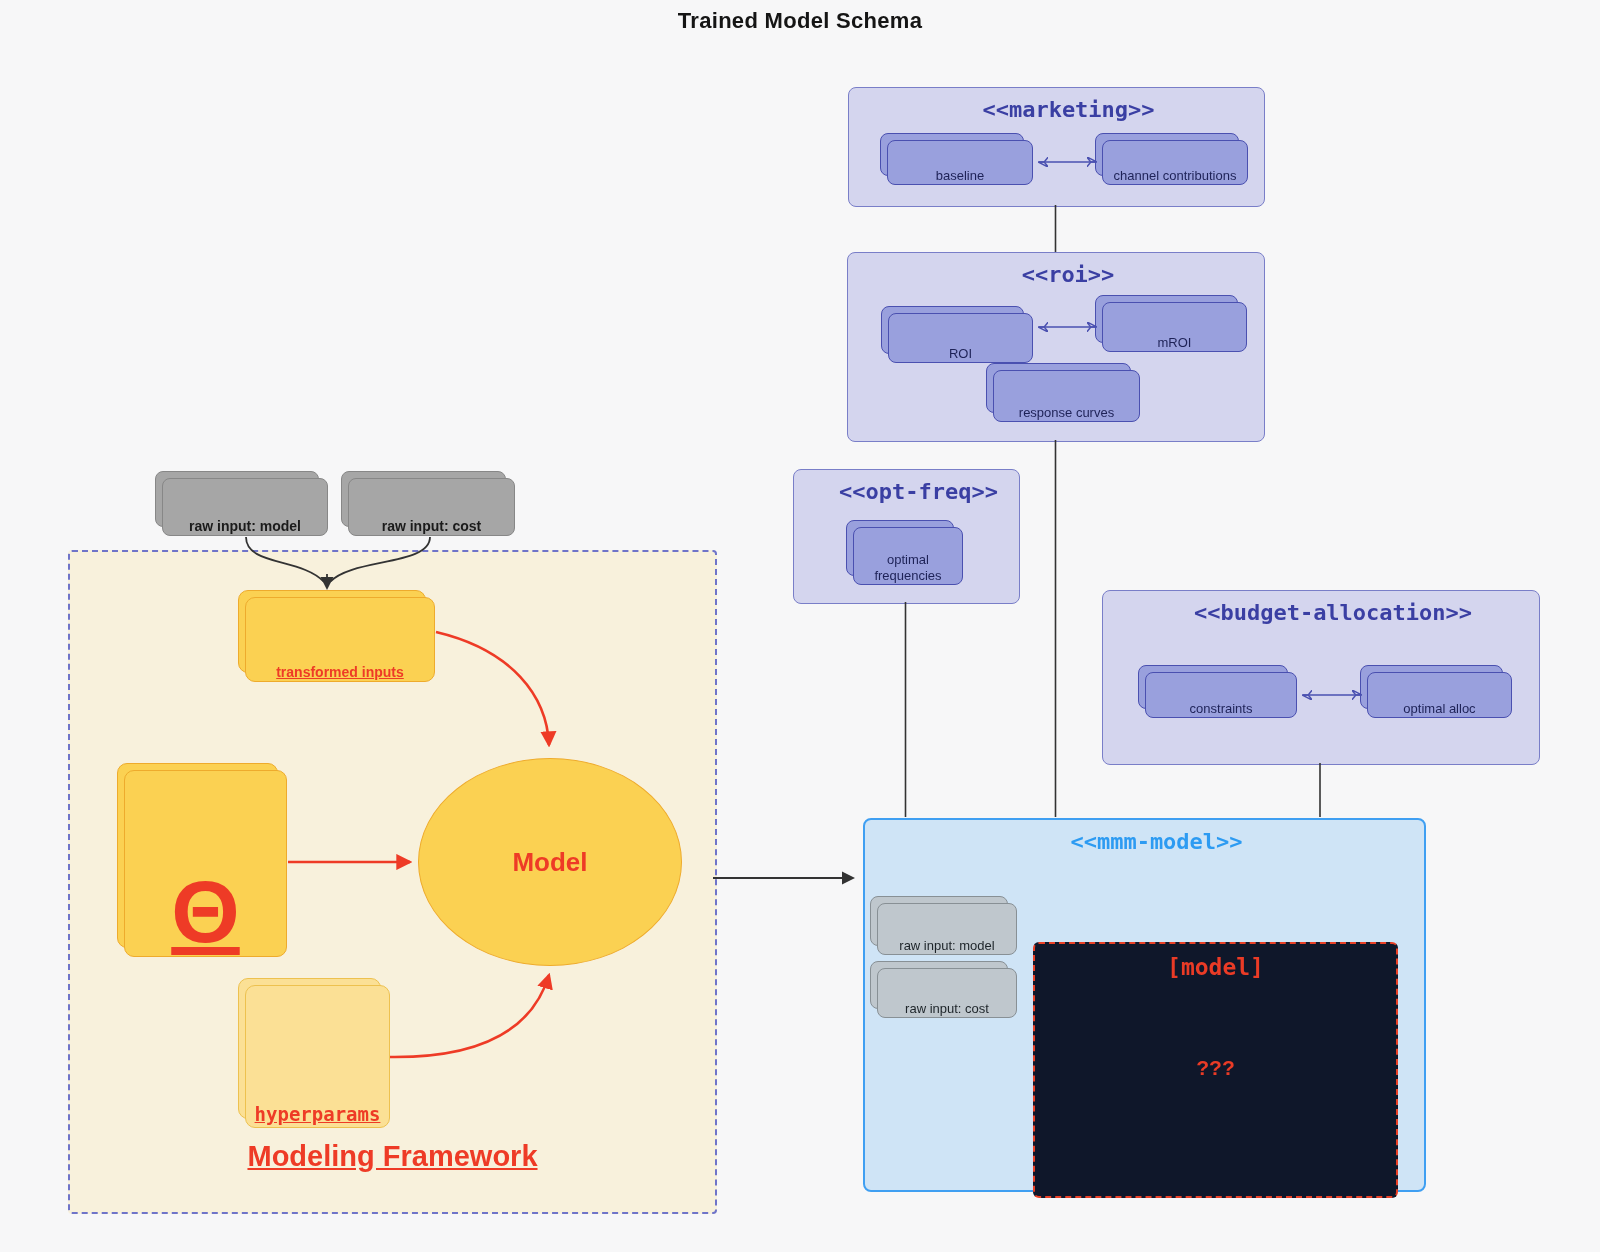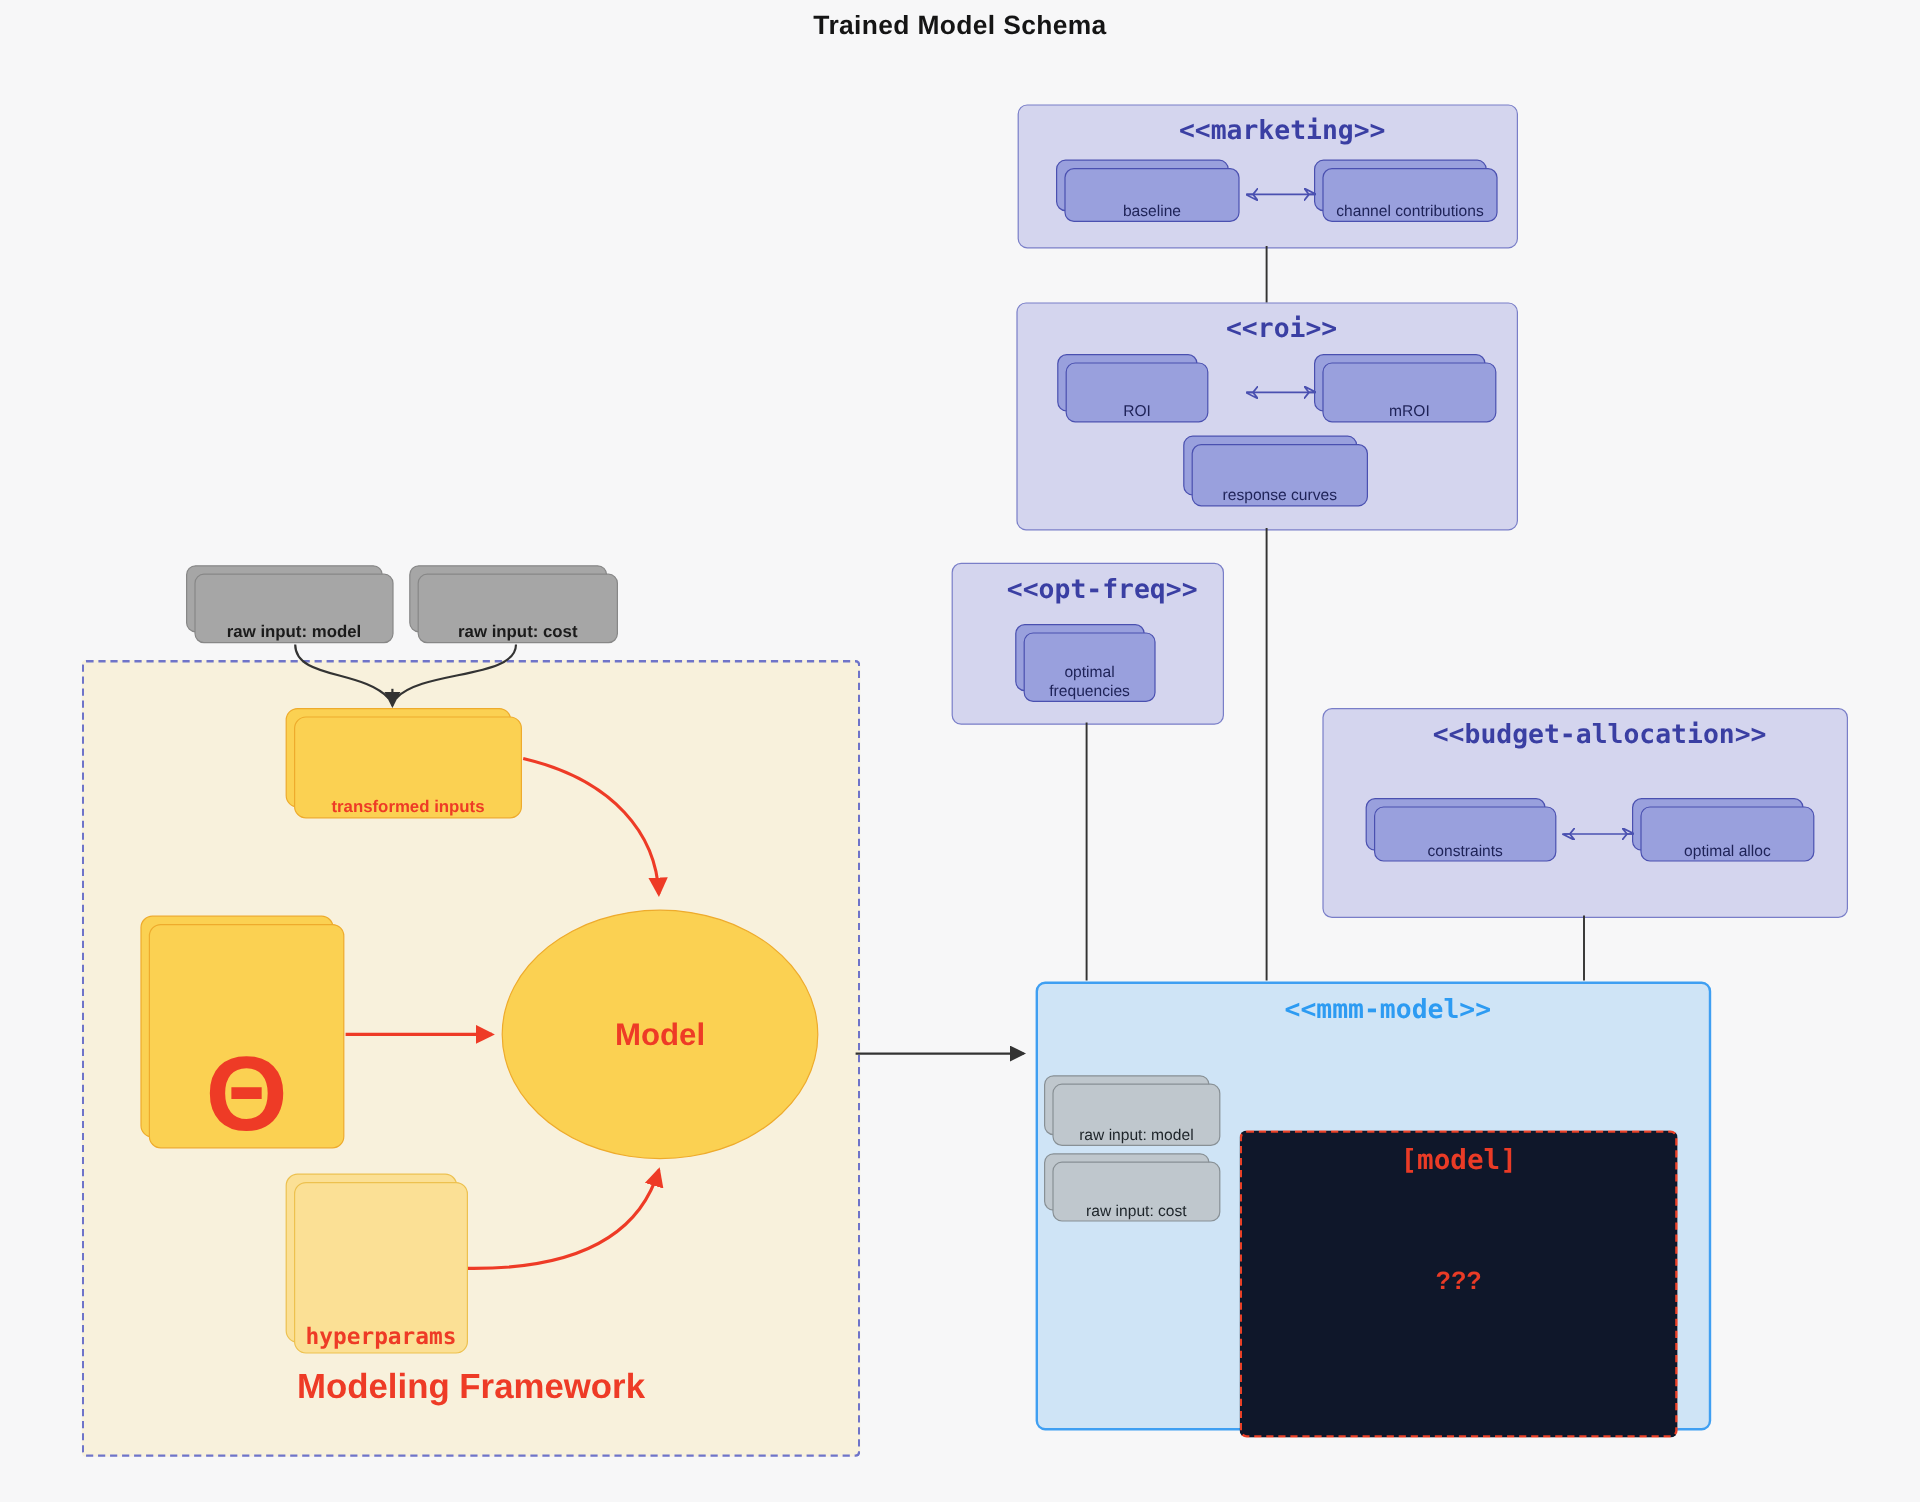--- a/index.html
+++ b/index.html
@@ -26,40 +26,40 @@
     position:absolute; background:#cfe4f6; border:2px solid #3f9ff2;
     border-radius:8px; z-index:1;
   }
   .mmm .pc-title { color:#2d9bf2; }
   .framework {
     position:absolute; background:#f8f1dc; border:2px dashed #6f74c9;
     border-radius:4px; z-index:1;
   }
   .fw-label {
     position:absolute; top:588px; left:0; width:100%; text-align:center;
-    font-weight:bold; font-size:29px; color:#ee3b26;
+    font-weight:bold; font-size:29px; color:#ee3b26;text-decoration:underline;
   }
   
   .nodes { position:absolute; inset:0; z-index:2; }
   .node {
     position:absolute; display:flex; align-items:flex-end; justify-content:center;
     text-align:center; border-radius:8px;
     background:var(--fill); border:1.6px solid var(--stroke);
     box-sizing:border-box; line-height:1.25;
   }
   .stack::before {
     content:""; position:absolute; top:-8.5px; left:-8.5px;
     width:100%; height:100%;
     background:var(--fill); border:1.6px solid var(--stroke);
     border-radius:inherit; z-index:-1; box-sizing:border-box;
   }
   .purple-node { --fill:#99a0dd; --stroke:#4a50b0; color:#1e2257; font-size:13px; }
   .gray-dark   { --fill:#a6a6a6; --stroke:#878787; color:#1b1b1b; font-size:14px; font-weight:bold; }
   .gray-light  { --fill:#bfc7cd; --stroke:#889095; color:#1d2429; font-size:13px; }
-  .yellow      { --fill:#fbd152; --stroke:#eeab2c; color:#ee3b26; font-weight:bold; font-size:14px; border-radius:10px; }
+  .yellow      { --fill:#fbd152; --stroke:#eeab2c; color:#ee3b26; font-weight:bold; font-size:14px; border-radius:10px;text-decoration:underline; }
   .yellow-light{ --fill:#fbe095; --stroke:#edc14f; }
   .mono { font-family:"DejaVu Sans Mono", monospace; }
   .theta-glyph { font-size:88px; font-weight:bold; line-height:1; }
   .hyper-label { font-size:19px; font-weight:bold; }
   .ellipse {
     position:absolute; background:#fbd152; border:1.6px solid #eeab2c;
     border-radius:50%; display:flex; align-items:center; justify-content:center;
     color:#ee3b26; font-weight:bold; font-size:26px; box-sizing:border-box;
   }
   .khaki {
@@ -118,21 +118,21 @@
       <span>raw input: cost</span>
     </div>
 
     <div class="node stack purple-node" style="left:887px;top:140px;width:146px;height:45px">
       <span>baseline</span>
     </div>
     <div class="node stack purple-node" style="left:1102px;top:140px;width:146px;height:45px">
       <span>channel contributions</span>
     </div>
 
-    <div class="node stack purple-node" style="left:888px;top:302px;width:119px;height:50px">
+    <div class="node stack purple-node" style="left:888px;top:313px;width:145px;height:50px">
       <span>ROI</span>
     </div>
     <div class="node stack purple-node" style="left:1102px;top:302px;width:145px;height:50px">
       <span>mROI</span>
     </div>
     <div class="node stack purple-node" style="left:993px;top:370px;width:147px;height:52px">
       <span>response curves</span>
     </div>
 
     <div class="node stack purple-node" style="left:853px;top:527px;width:110px;height:58px;padding:0 6px">

